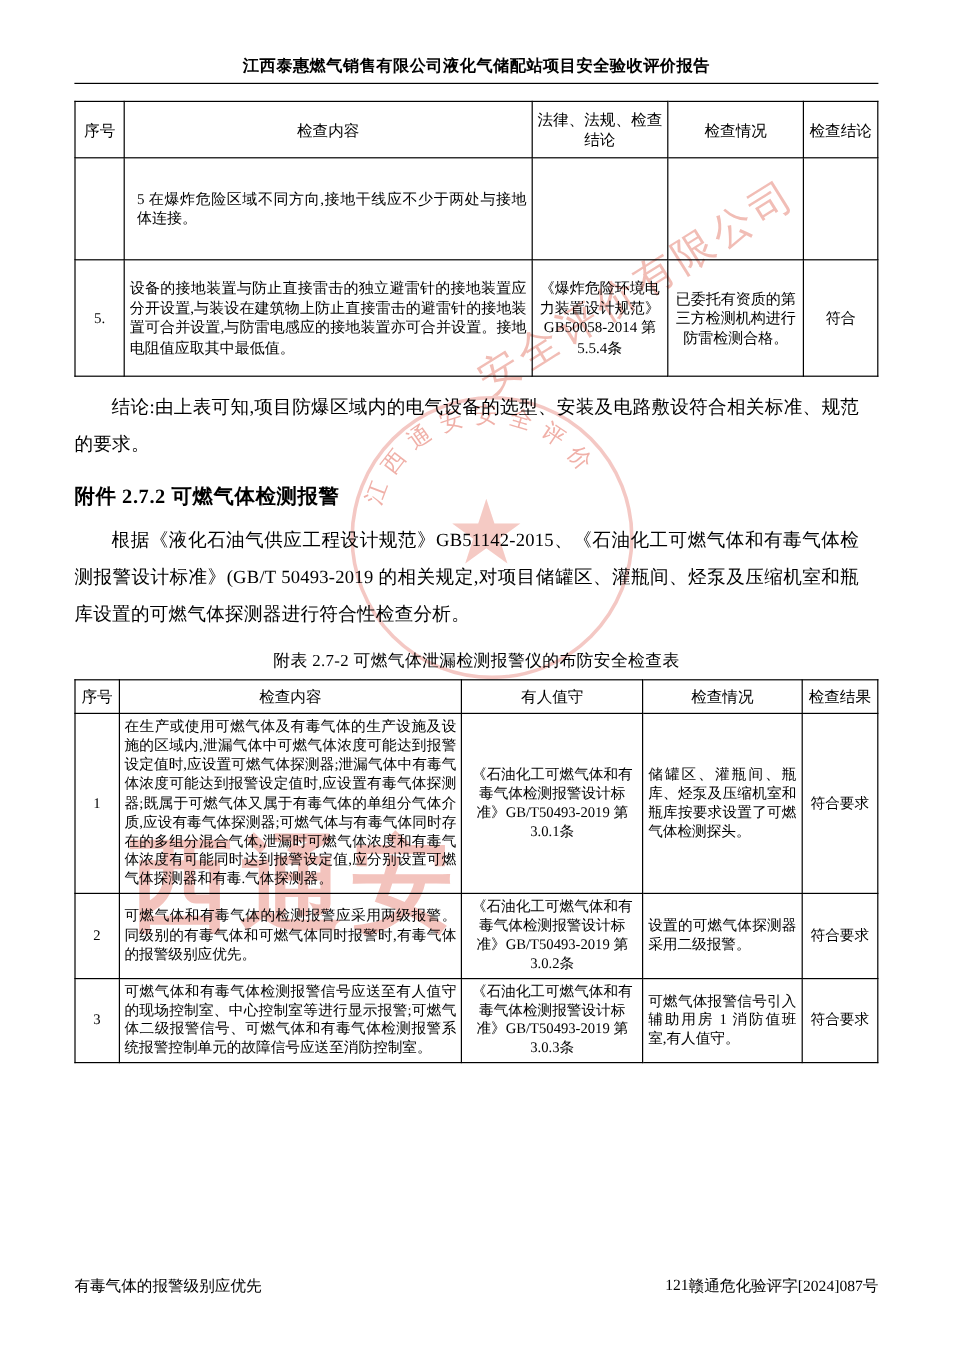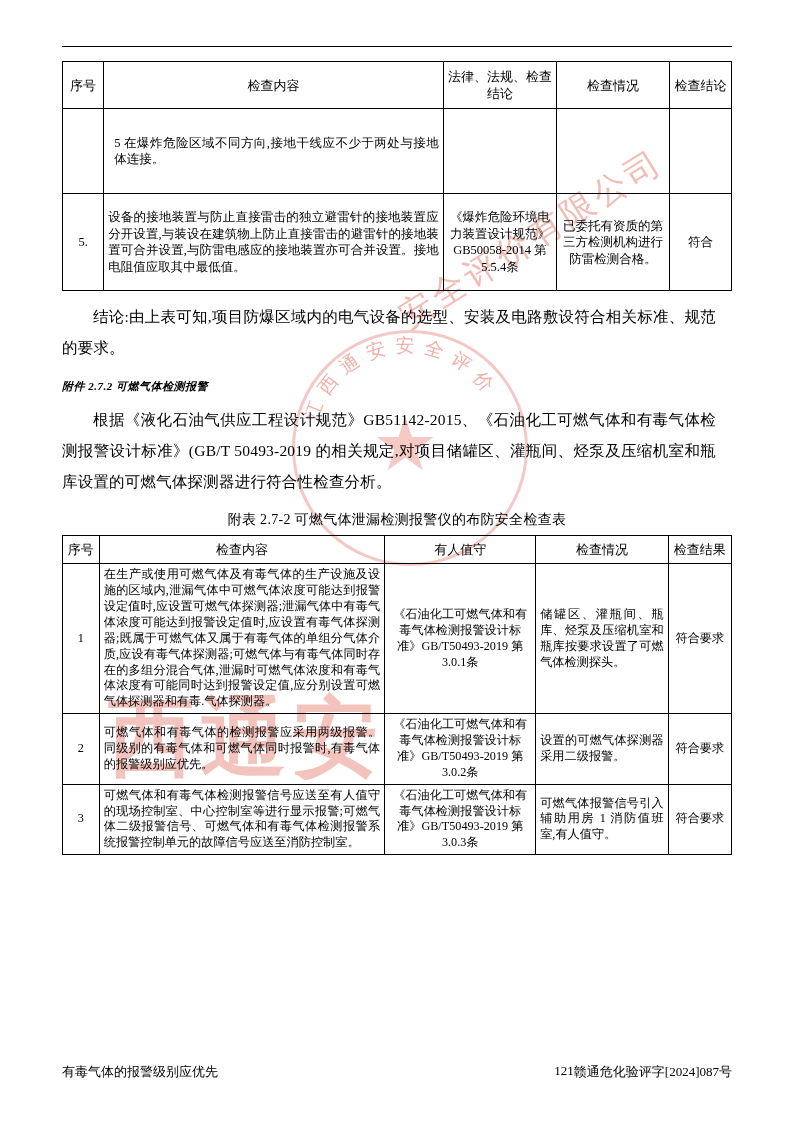--- a/index.html
+++ b/index.html
@@ -146,25 +146,24 @@
   
   p.body {
     font-size: 15.5px;
     line-height: 2.0;
     margin: 10px 16px 0 0;
     text-indent: 2em;
     text-align: justify;
     letter-spacing: .2px;
   }
   h3.section {
-    font-size: 11px;
+    font-size: 17px;
     font-weight: bold;
     margin: 16px 0 4px 0;
     letter-spacing: .5px;
-    font-style: italic;
   }
   .tbl-caption {
     text-align: center;
     font-size: 14px;
     font-weight: normal;
     margin: 14px 0 6px 0;
     letter-spacing: .3px;
   }
   
   .footer {
@@ -200,20 +199,21 @@
         <path id="arcpath" d="M 22,115 A 93,93 0 0 1 208,115"></path>
       </defs>
       <text><textPath href="#arcpath" startOffset="8%">江 西 通 安 安 全 评 价</textPath></text>
     </svg>
     <div class="wm-diag">安全评价有限公司</div>
     <div class="wm-big">西通安</div>
   </div>
 
   <div class="content">
 
+    <div class="doc-header">江西泰惠燃气销售有限公司液化气储配站项目安全验收评价报告</div>
     <div class="header-rule"></div>
 
     <table class="t1">
       <colgroup>
         <col style="width:40px">
         <col style="width:330px">
         <col style="width:110px">
         <col style="width:110px">
         <col style="width:60px">
       </colgroup>

